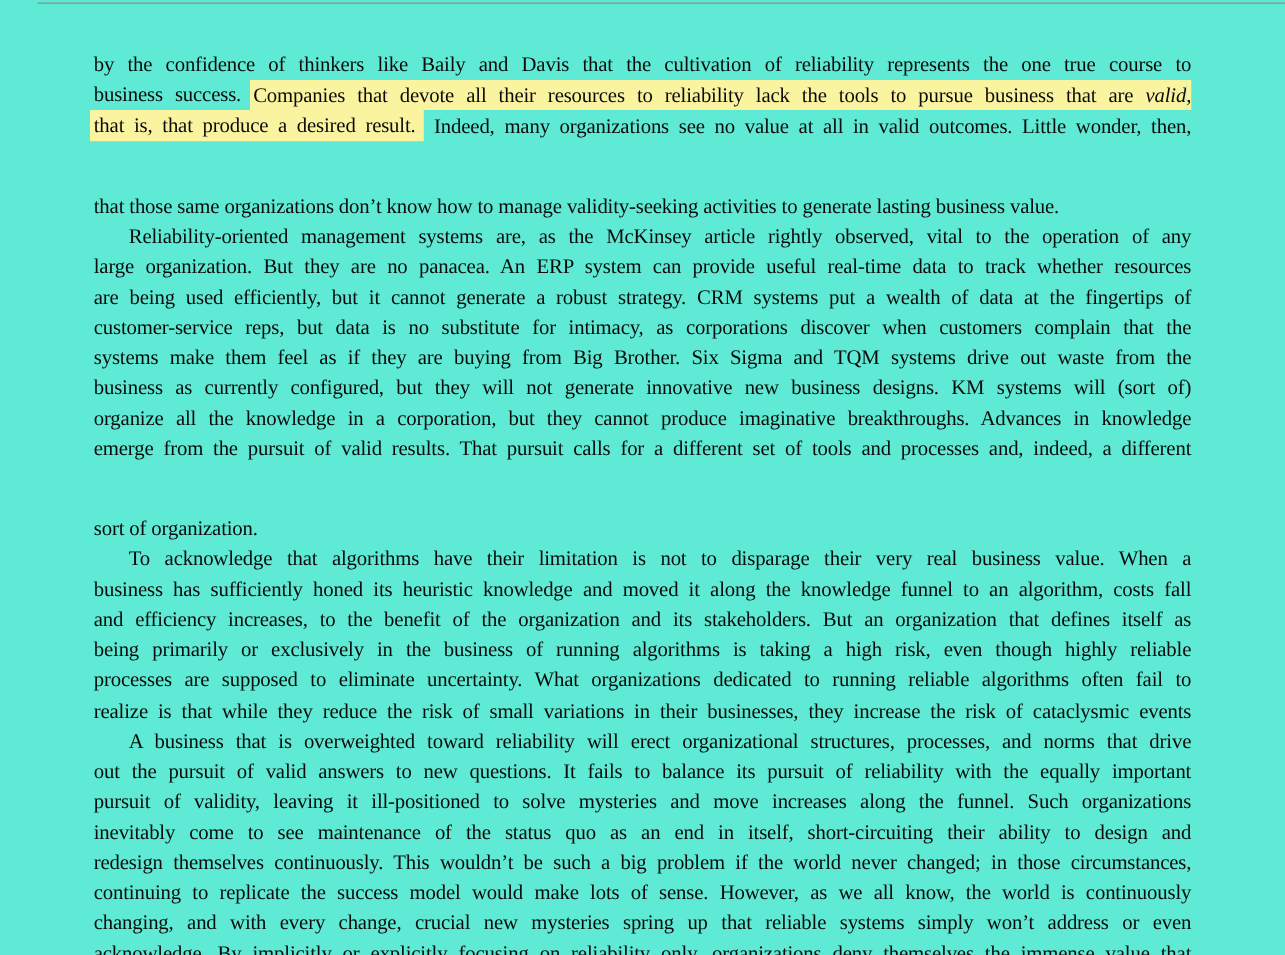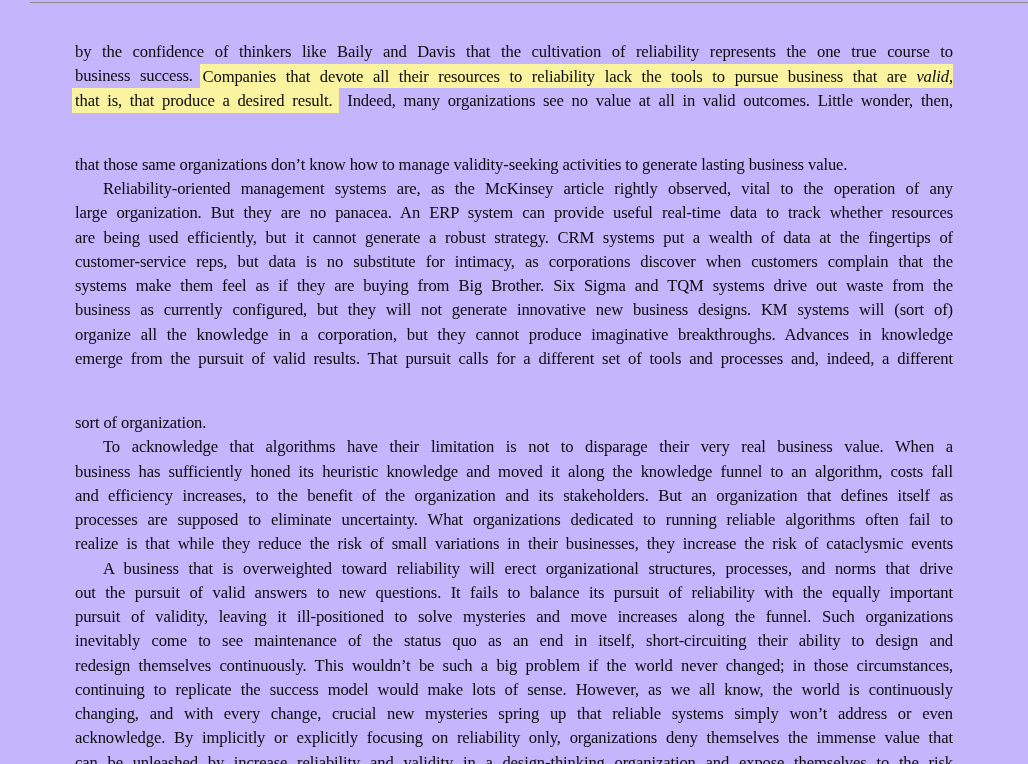--- a/index.html
+++ b/index.html
@@ -4,21 +4,21 @@
 <style>
   html, body {
     margin: 0;
     padding: 0;
     background: #ffffff;
   }
   #screen {
     position: relative;
     width: 1028px;
     height: 764px;
-    background: #c4b5fd;
+    background: #5eead4;
     overflow: hidden;
     font-family: "Liberation Serif", "DejaVu Serif", serif;
   }
   #top-rule {
     position: absolute;
     top: 2px;
     left: 30px;
     width: 998px;
     height: 1px;
     background: #8c8c8c;
@@ -71,20 +71,21 @@
         <div class="line"><span>systems make them feel as if they are buying from Big Brother. Six Sigma and TQM systems drive out waste from the</span></div>
         <div class="line"><span>business as currently configured, but they will not generate innovative new business designs. KM systems will (sort of)</span></div>
         <div class="line"><span>organize all the knowledge in a corporation, but they cannot produce imaginative breakthroughs. Advances in knowledge</span></div>
         <div class="line"><span>emerge from the pursuit of valid results. That pursuit calls for a different set of tools and processes and, indeed, a different</span></div>
         <div class="line lastline"><span>sort of organization.</span></div>
       </div>
       <div class="para">
         <div class="line indent"><span>To acknowledge that algorithms have their limitation is not to disparage their very real business value. When a</span></div>
         <div class="line"><span>business has sufficiently honed its heuristic knowledge and moved it along the knowledge funnel to an algorithm, costs fall</span></div>
         <div class="line"><span>and efficiency increases, to the benefit of the organization and its stakeholders. But an organization that defines itself as</span></div>
+        <div class="line"><span>being primarily or exclusively in the business of running algorithms is taking a high risk, even though highly reliable</span></div>
         <div class="line"><span>processes are supposed to eliminate uncertainty. What organizations dedicated to running reliable algorithms often fail to</span></div>
         <div class="line"><span>realize is that while they reduce the risk of small variations in their businesses, they increase the risk of cataclysmic events</span></div>
       </div>
       <div class="para">
         <div class="line indent"><span>A business that is overweighted toward reliability will erect organizational structures, processes, and norms that drive</span></div>
         <div class="line"><span>out the pursuit of valid answers to new questions. It fails to balance its pursuit of reliability with the equally important</span></div>
         <div class="line"><span>pursuit of validity, leaving it ill-positioned to solve mysteries and move increases along the funnel. Such organizations</span></div>
         <div class="line"><span>inevitably come to see maintenance of the status quo as an end in itself, short-circuiting their ability to design and</span></div>
         <div class="line"><span>redesign themselves continuously. This wouldn’t be such a big problem if the world never changed; in those circumstances,</span></div>
         <div class="line"><span>continuing to replicate the success model would make lots of sense. However, as we all know, the world is continuously</span></div>

